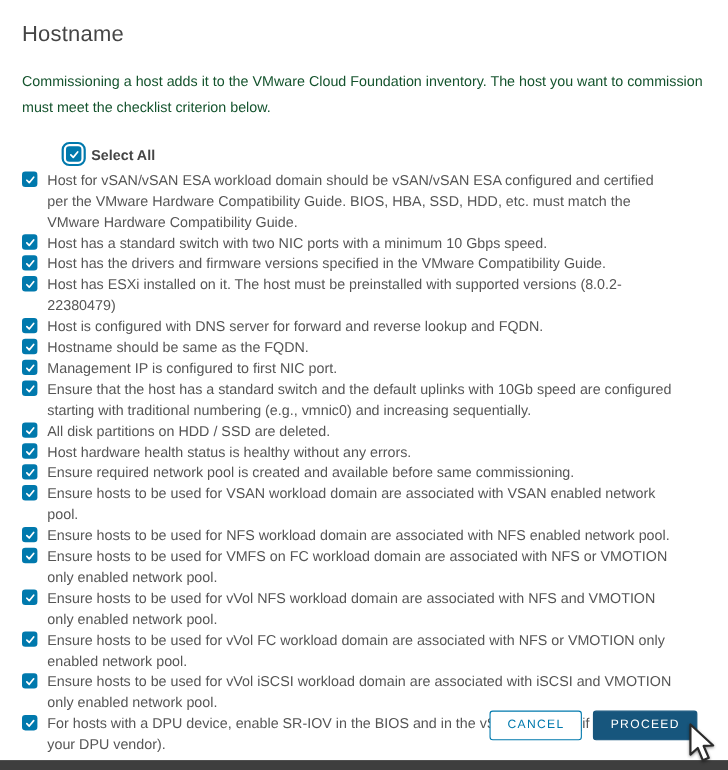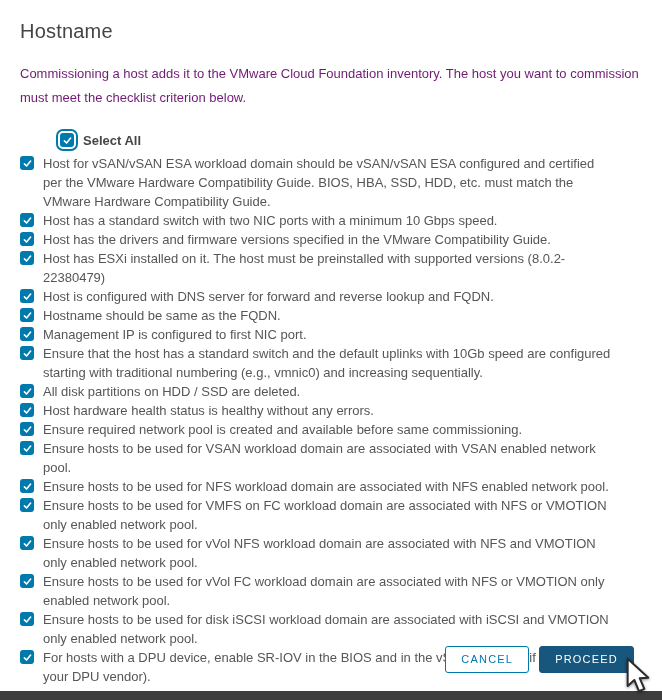--- a/index.html
+++ b/index.html
@@ -8,21 +8,21 @@
     background:#ffffff;
     font-family:"Liberation Sans",sans-serif;
     -webkit-font-smoothing:antialiased;
   }
   .content{padding:14px 20px 0 20px;}
   .page-title{
     font-size:20px;font-weight:400;color:#454545;
     margin:6px 0 0 0;letter-spacing:.2px;
   }
   .desc{
-    font-size:13px;line-height:24px;color:#701a75;
+    font-size:13px;line-height:24px;color:#14532d;
     margin:19px 0 0 0;max-width:624px;
   }
   .list{margin-top:21px;}
   .row{
     display:flex;align-items:flex-start;max-width:596px;
   }
   .row .lbl{
     font-size:13px;line-height:19px;color:#565656;
   }
   .cb{
@@ -215,21 +215,21 @@
     </span>
     <span class="lbl">Ensure hosts to be used for vVol FC workload domain are associated with NFS or VMOTION only enabled network pool.</span>
   </label>
 
   <label class="row">
     <span class="cb">
       <svg viewBox="0 0 12 12" aria-hidden="true">
               <path d="M2.6 6.4 L5 8.8 L9.4 3.4" fill="none" stroke="#ffffff" stroke-width="1.7" stroke-linecap="round" stroke-linejoin="round"></path>
             </svg>
     </span>
-    <span class="lbl">Ensure hosts to be used for disk iSCSI workload domain are associated with iSCSI and VMOTION only enabled network pool.</span>
+    <span class="lbl">Ensure hosts to be used for vVol iSCSI workload domain are associated with iSCSI and VMOTION only enabled network pool.</span>
   </label>
 
   <label class="row">
     <span class="cb">
       <svg viewBox="0 0 12 12" aria-hidden="true">
               <path d="M2.6 6.4 L5 8.8 L9.4 3.4" fill="none" stroke="#ffffff" stroke-width="1.7" stroke-linecap="round" stroke-linejoin="round"></path>
             </svg>
     </span>
     <span class="lbl">For hosts with a DPU device, enable SR-IOV in the BIOS and in the vSphere Client (if required by your DPU vendor).</span>
   </label>

